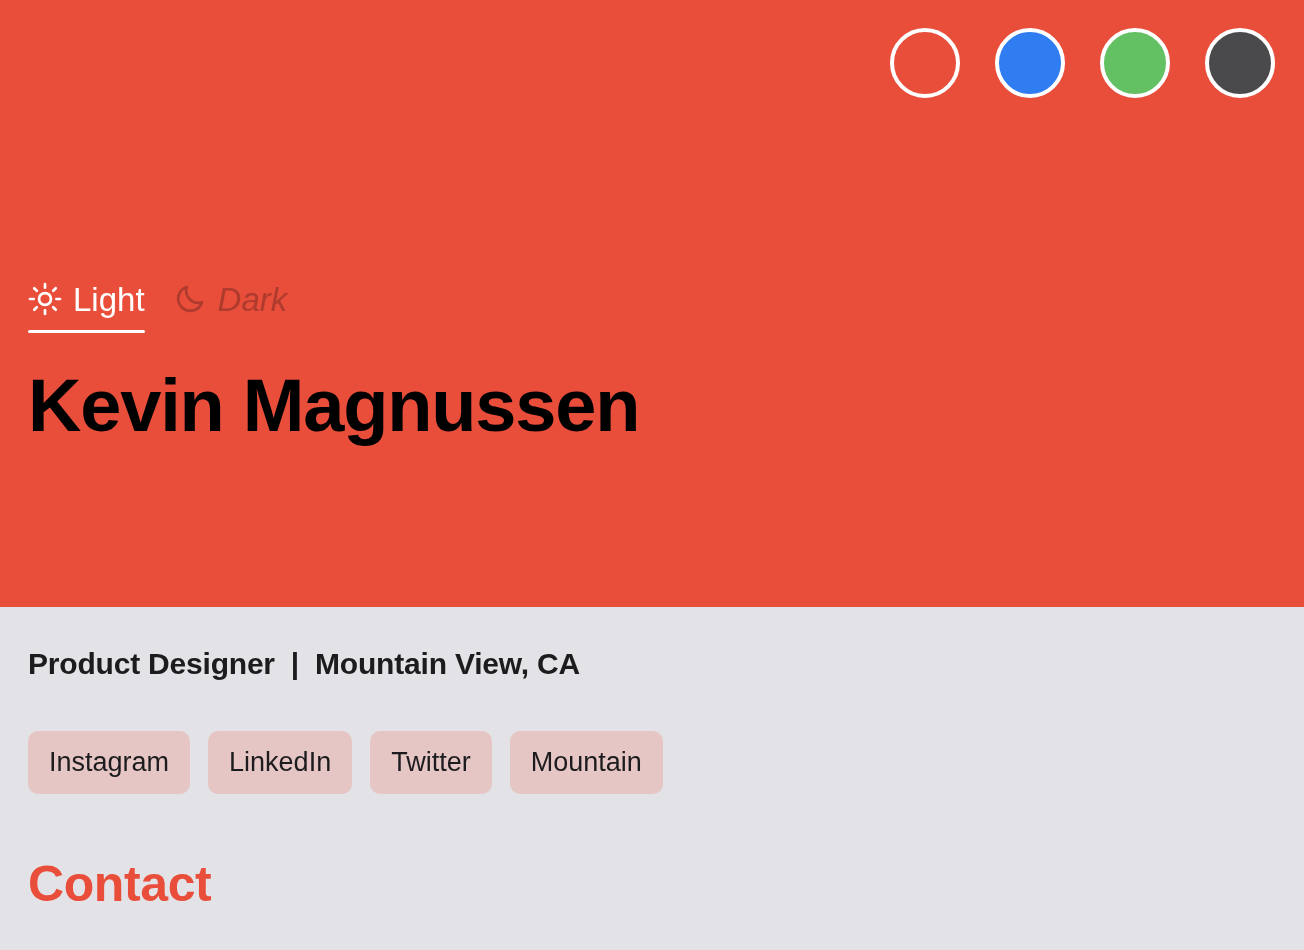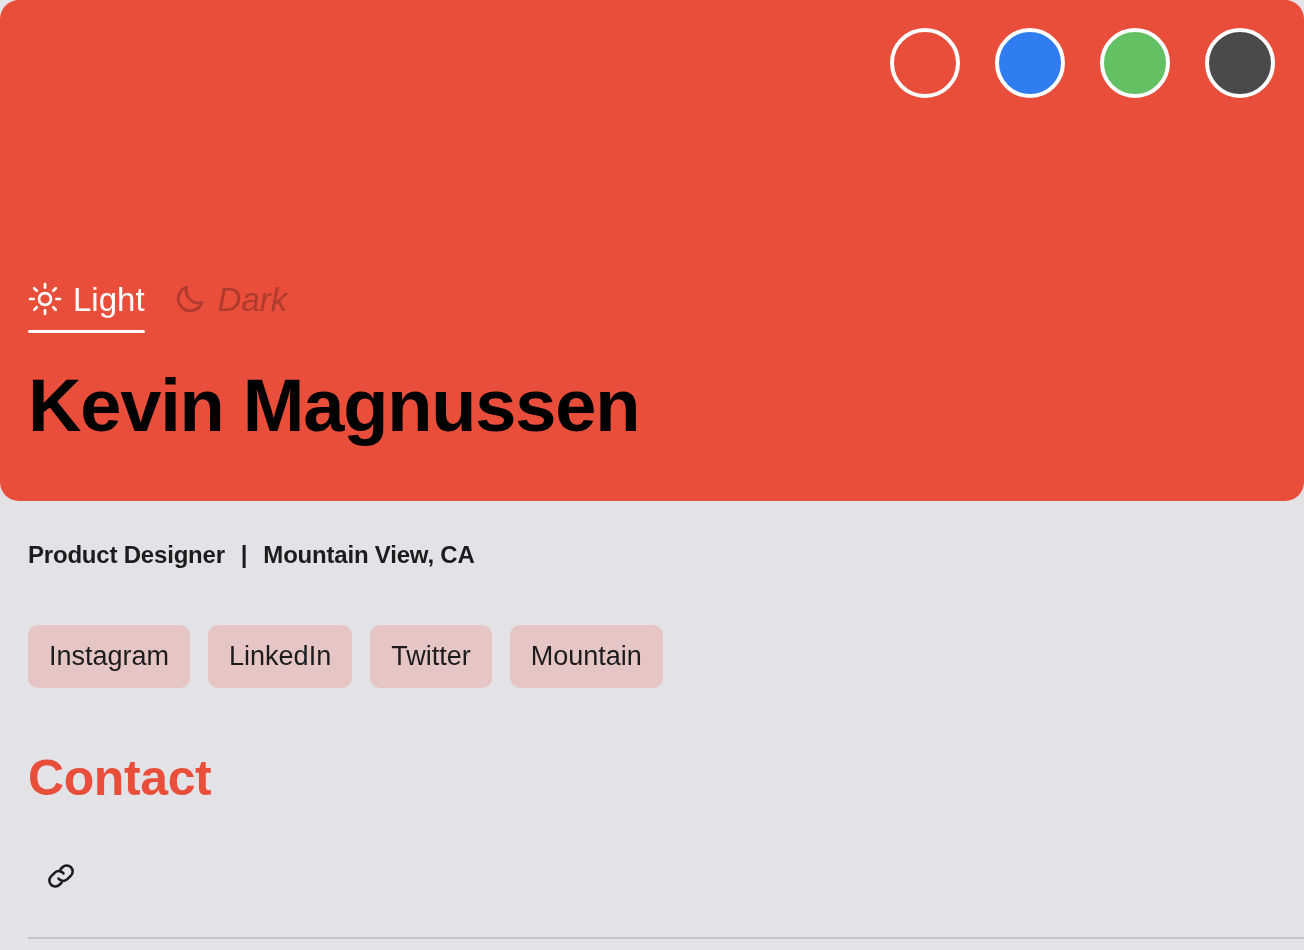--- a/index.html
+++ b/index.html
@@ -13,24 +13,23 @@
     background: #e3e3e7;
     font-family: "Liberation Sans", sans-serif;
     overflow: hidden;
     position: relative;
   }
 
   
   .hero {
     position: relative;
     width: 100%;
-    height: 501px;
+    height: 607px;
     background: #e94e3b;
     box-sizing: border-box;
-    border-radius: 19px;
   }
 
   
   .swatch-row {
     position: absolute;
     top: 28px;
     right: 29px;
     display: flex;
     align-items: center;
     gap: 35px;
@@ -113,21 +112,21 @@
   .content {
     position: relative;
     padding: 0 28px;
   }
 
   .meta-line {
     position: absolute;
     left: 28px;
     top: 40px;
     margin: 0;
-    font-size: 24px;
+    font-size: 30px;
     font-weight: bold;
     color: #1c1c1e;
     white-space: nowrap;
     letter-spacing: -0.2px;
   }
   .meta-sep {
     display: inline-block;
     padding: 0 16px;
   }
 

